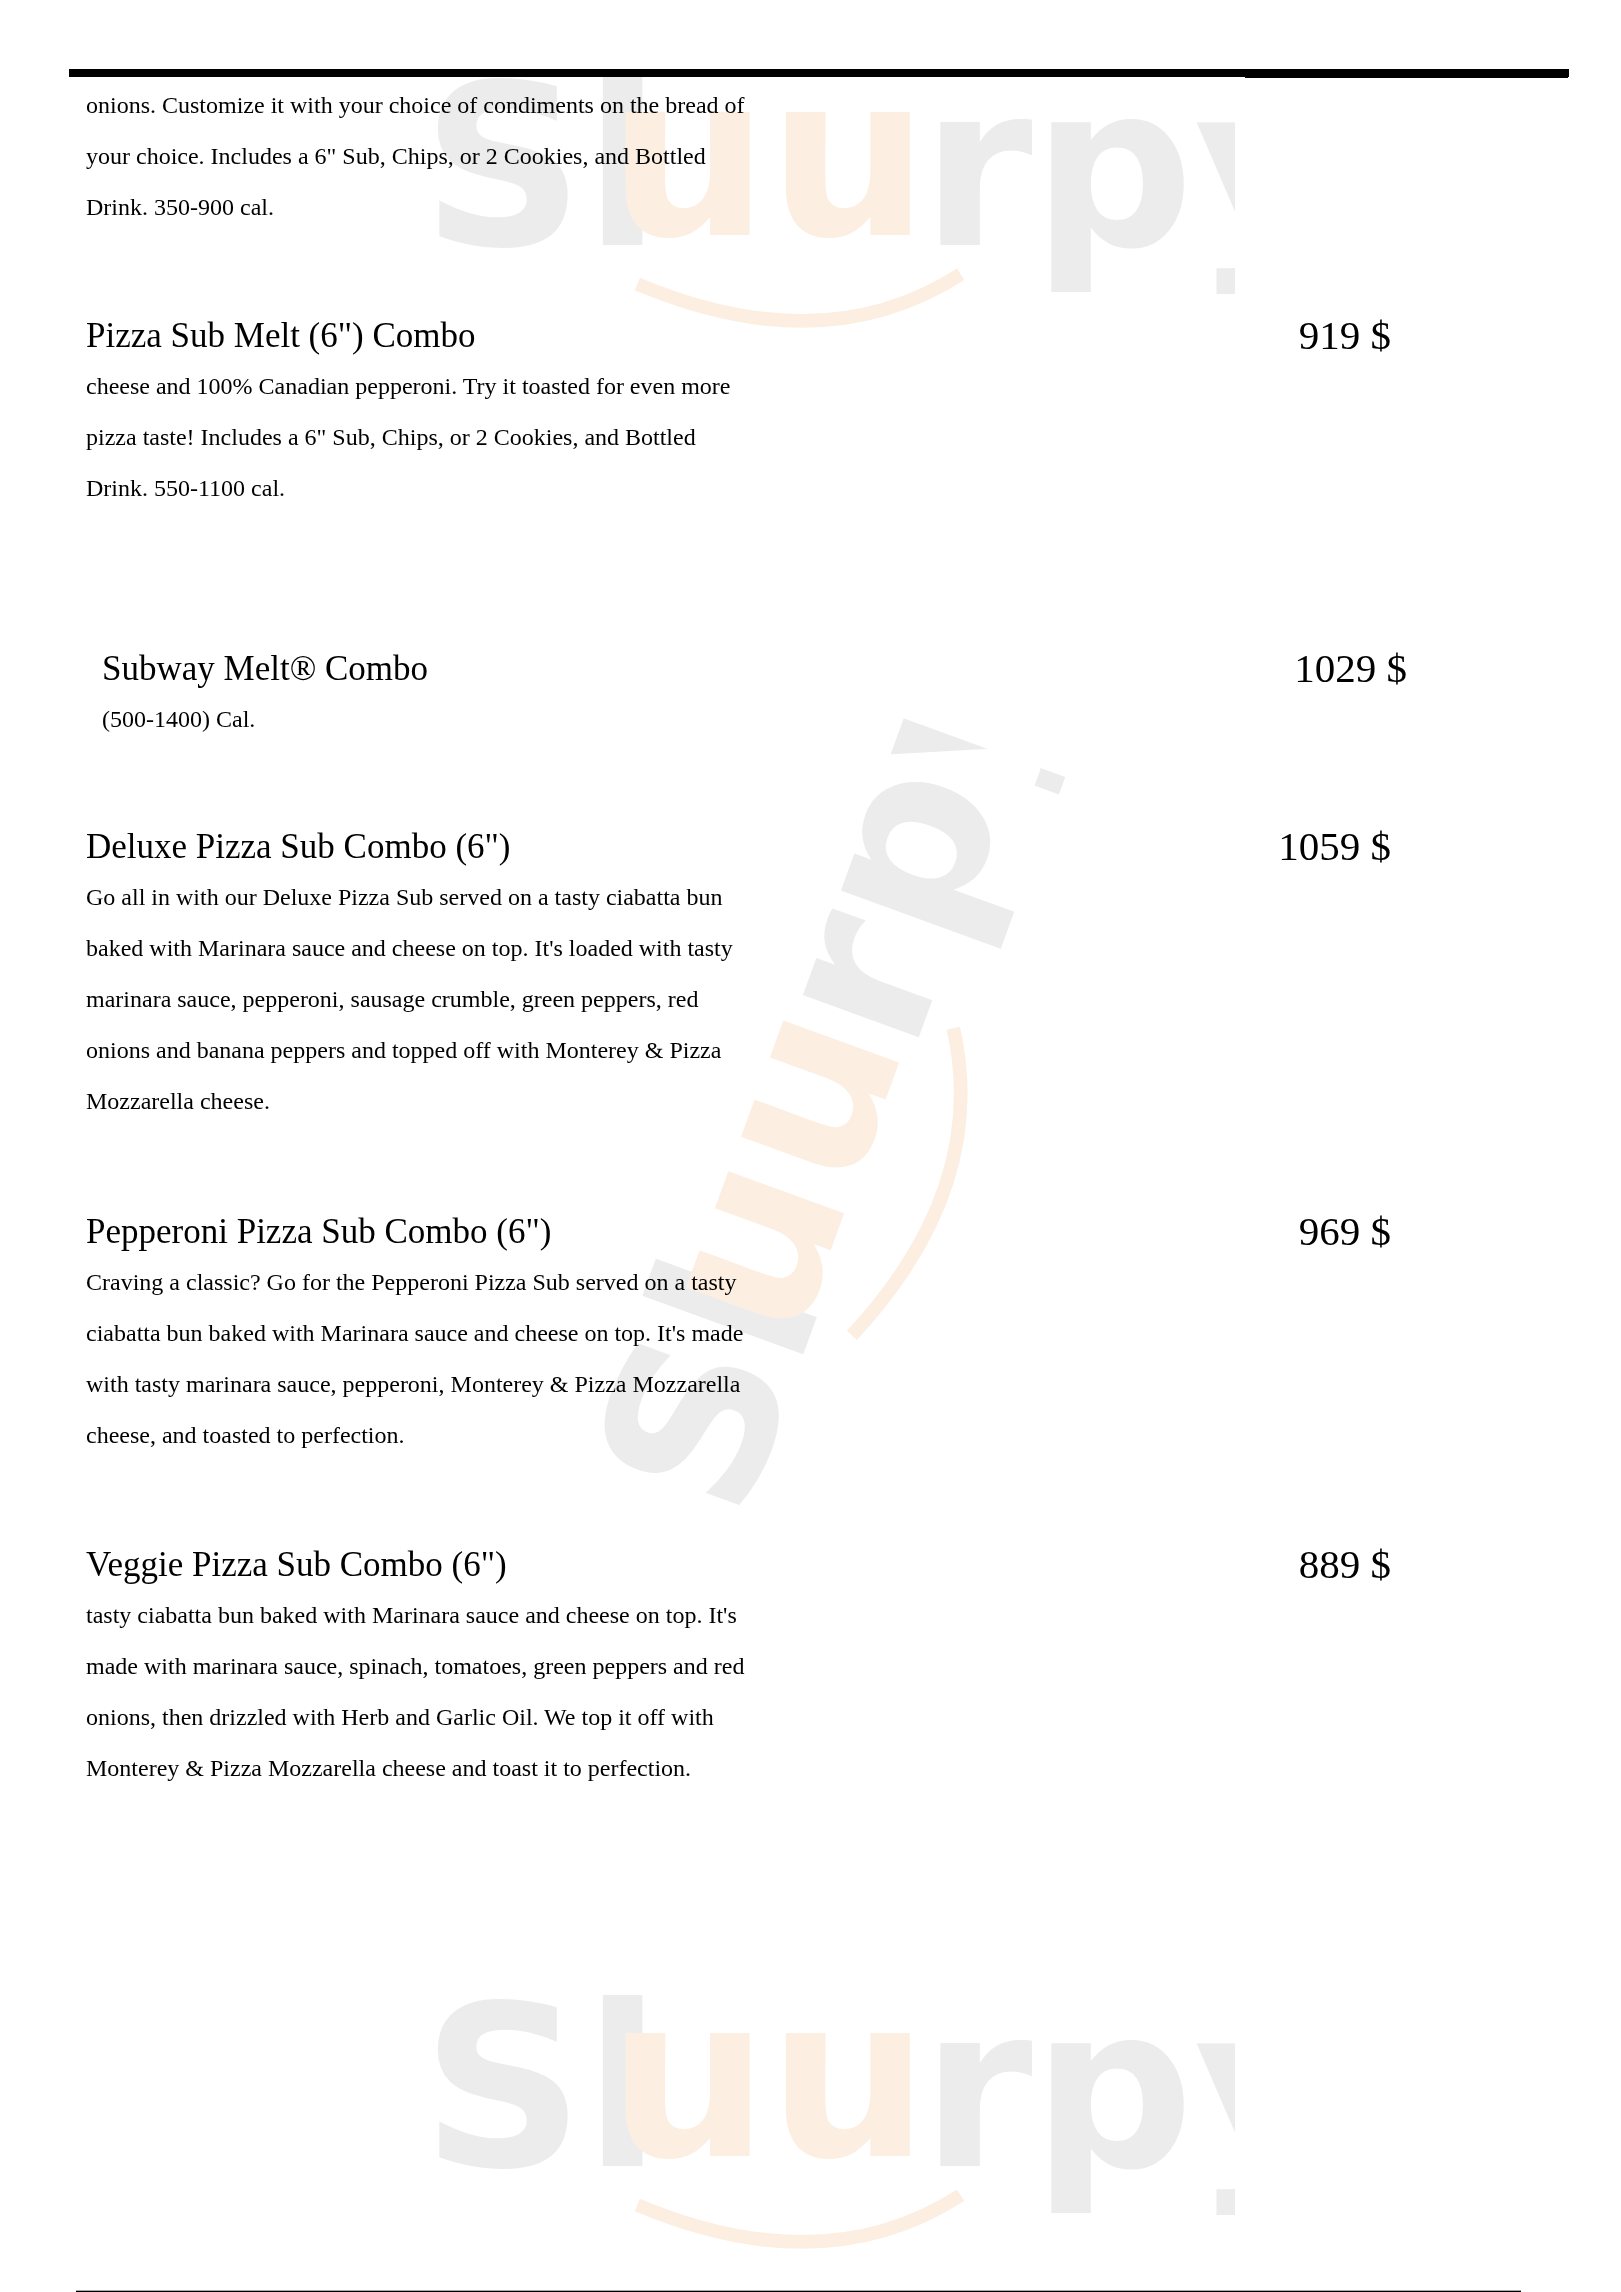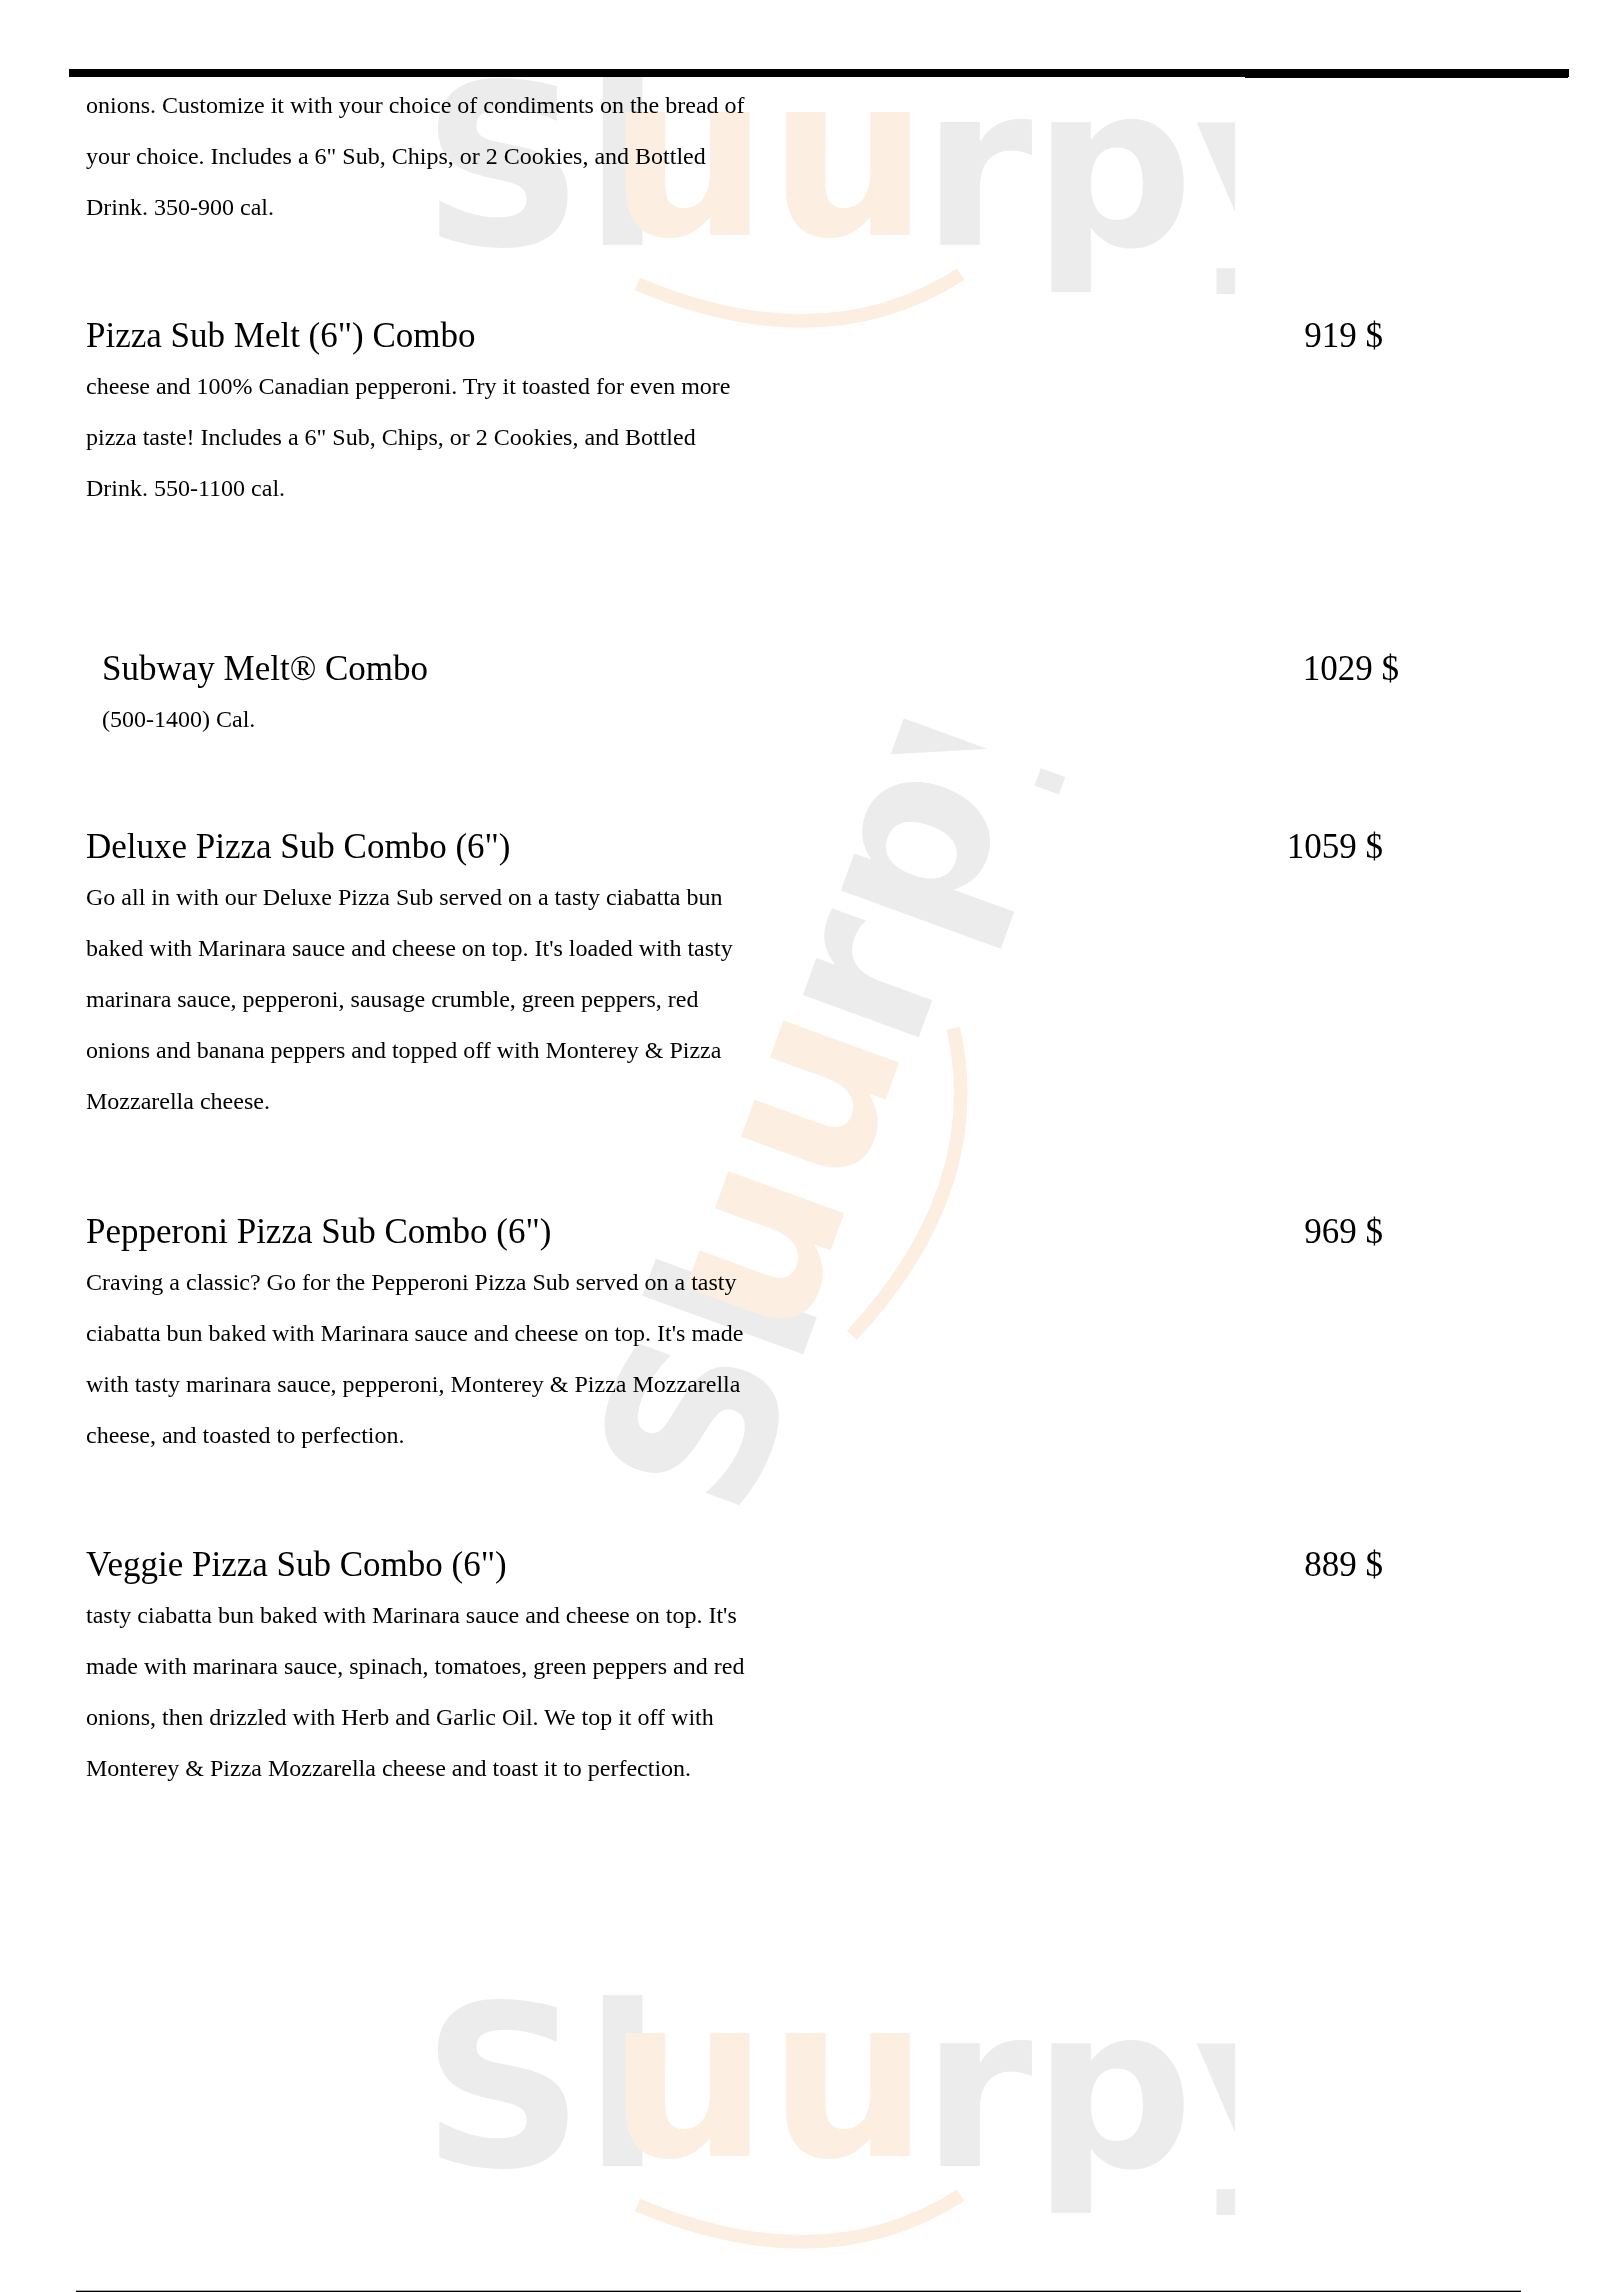--- a/index.html
+++ b/index.html
@@ -59,23 +59,23 @@
       left: 0;
       width: 1313px;
     }
     .item-title {
       font-size: 35px;
       line-height: 51px;
       white-space: nowrap;
     }
     .item-price {
       position: absolute;
-      right: 16px;
+      right: 8px;
       top: 0;
-      font-size: 35px;
+      font-size: 41px;
       line-height: 51px;
       white-space: nowrap;
       text-align: right;
     }
     .item-desc {
       font-size: 24px;
       line-height: 51px;
       width: 1157px;
     }
     .line {

